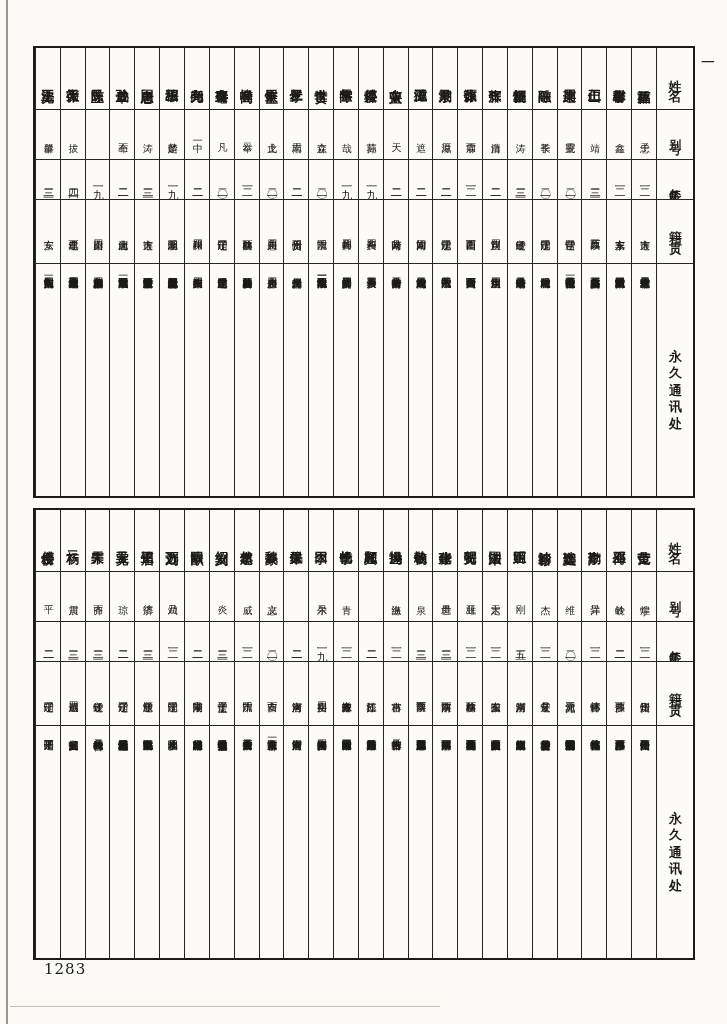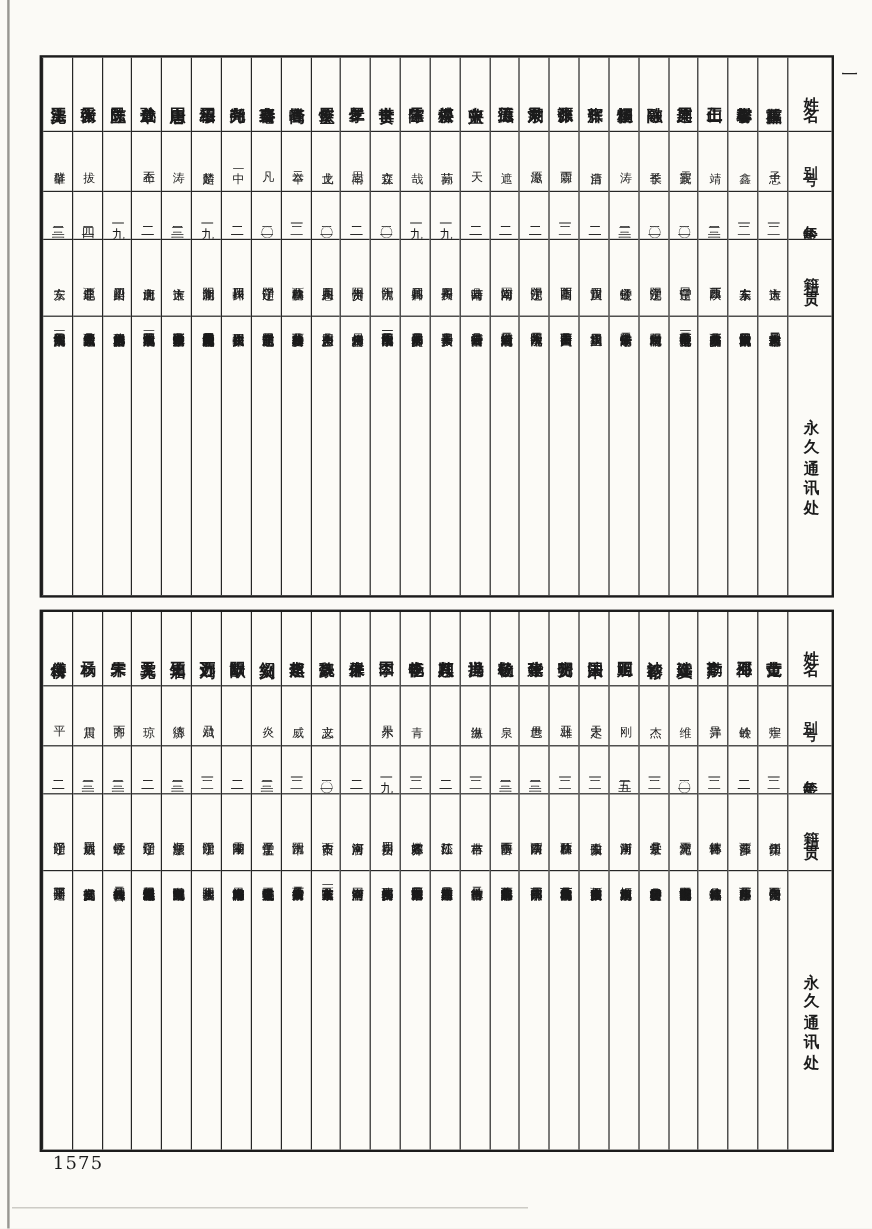--- a/index.html
+++ b/index.html
@@ -923,14 +923,14 @@
           <span>二二</span>
         </div>
         <div class="cell c-native">
           <span>辽宁辽阳</span>
         </div>
         <div class="cell c-addr">
           <span>辽阳县下平州</span>
         </div>
       </div>
     </section>
-  <div class="page-number">1575</div>
+  <div class="page-number">1283</div>
 </div>
 
 </body></html>

